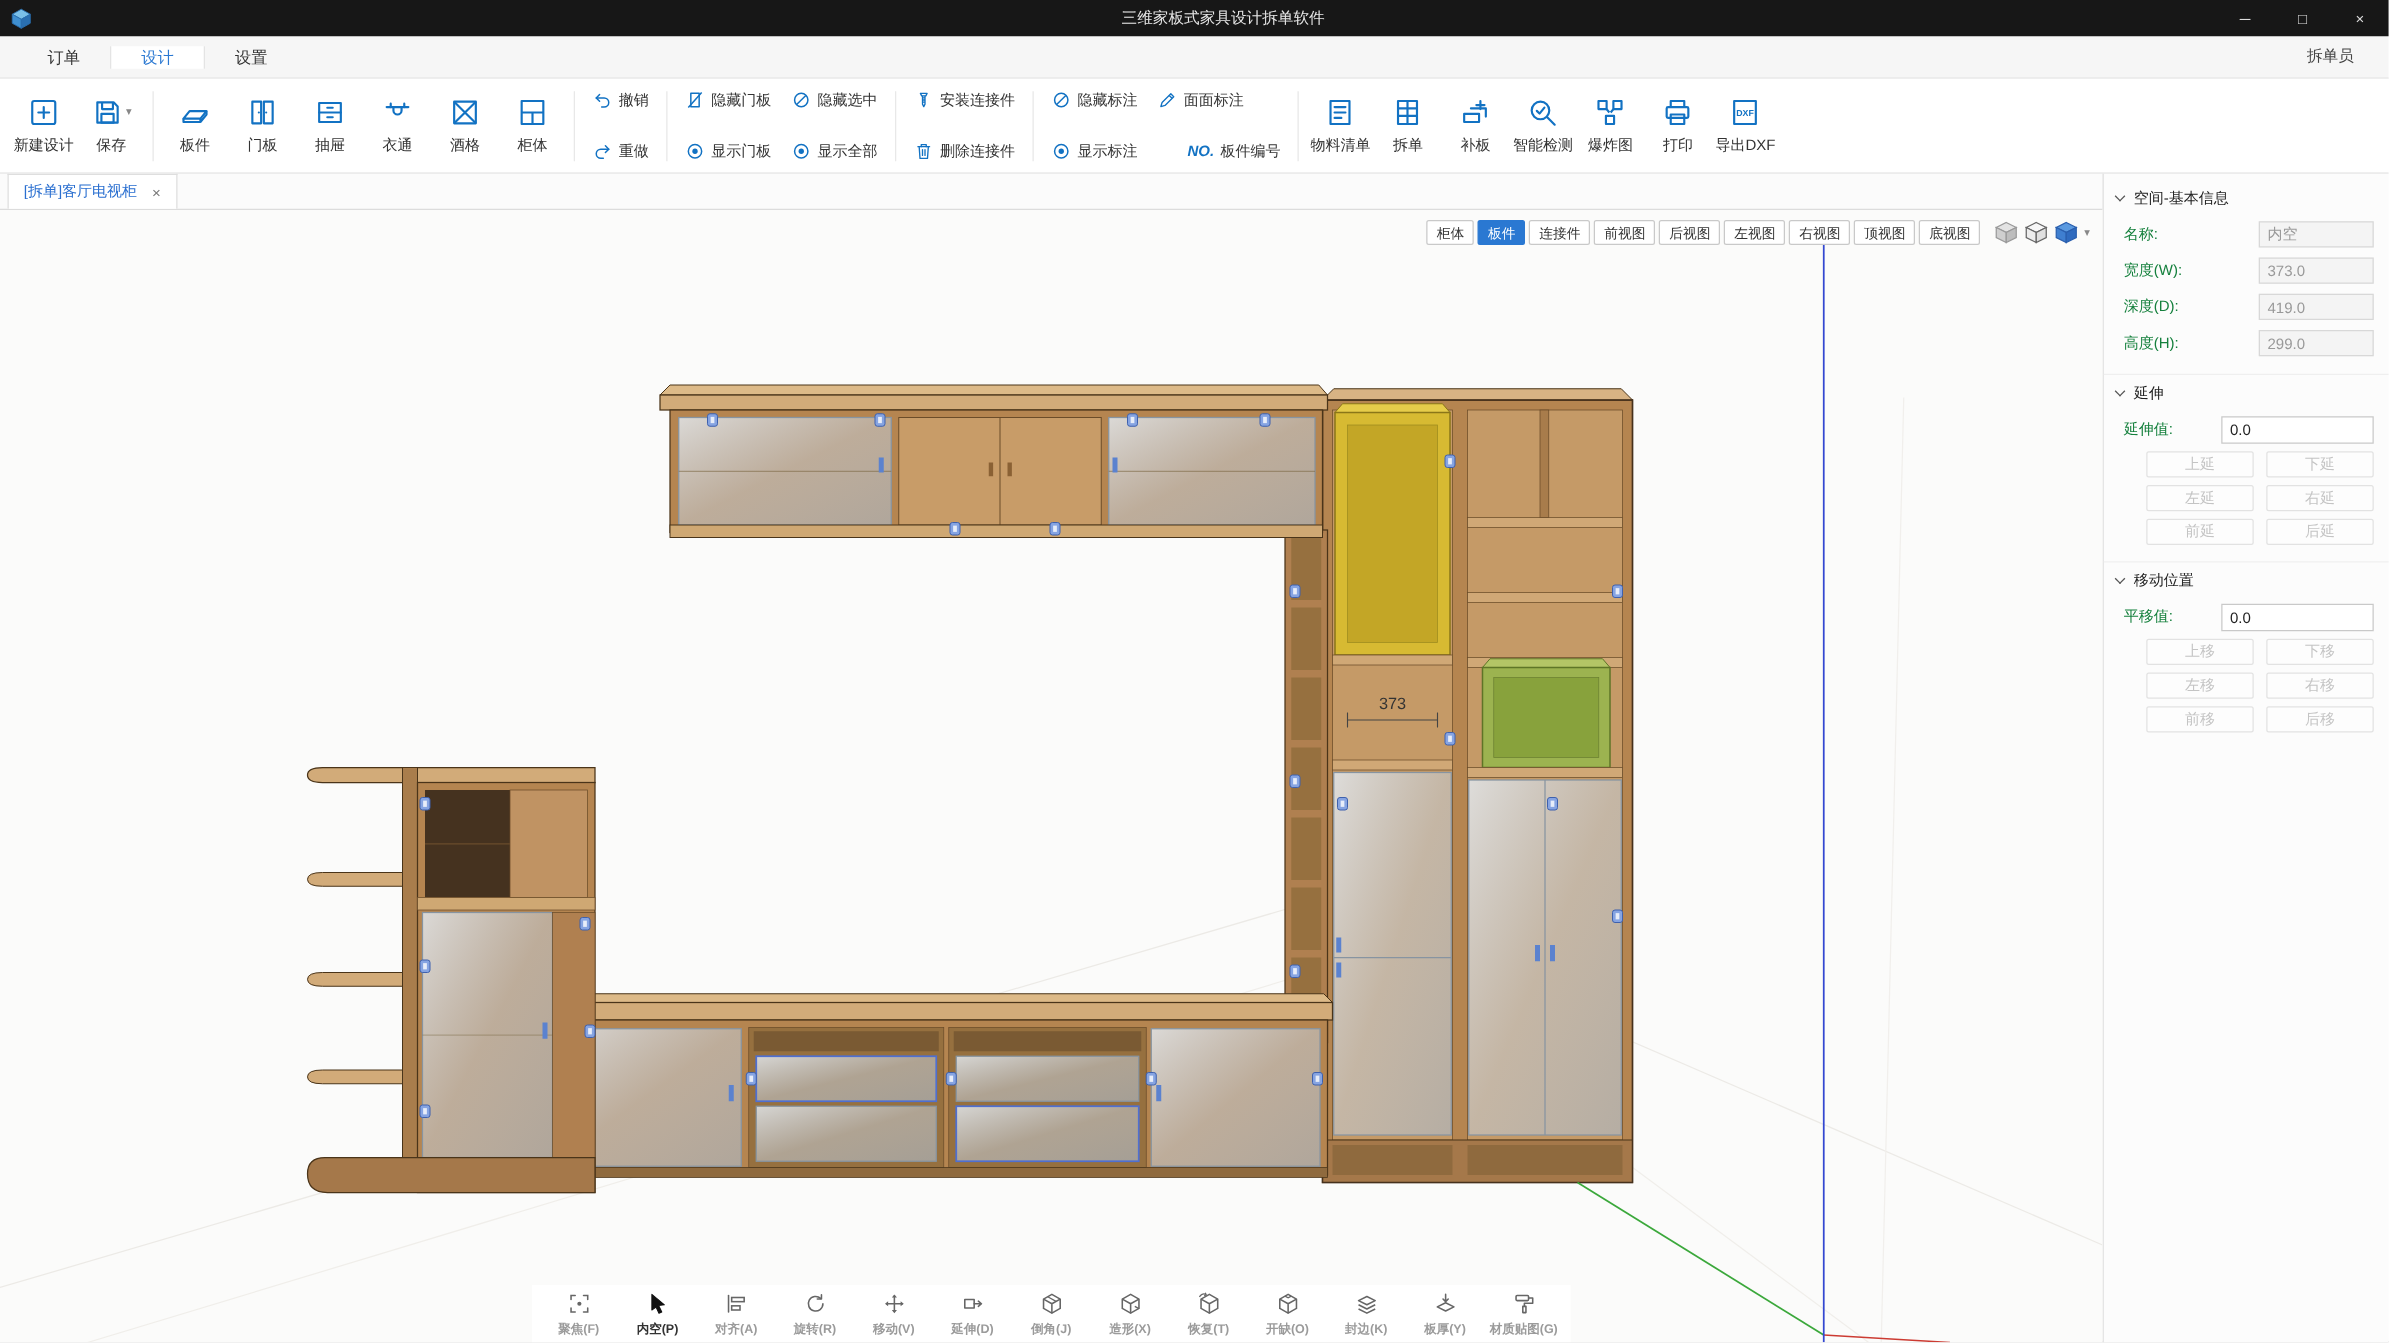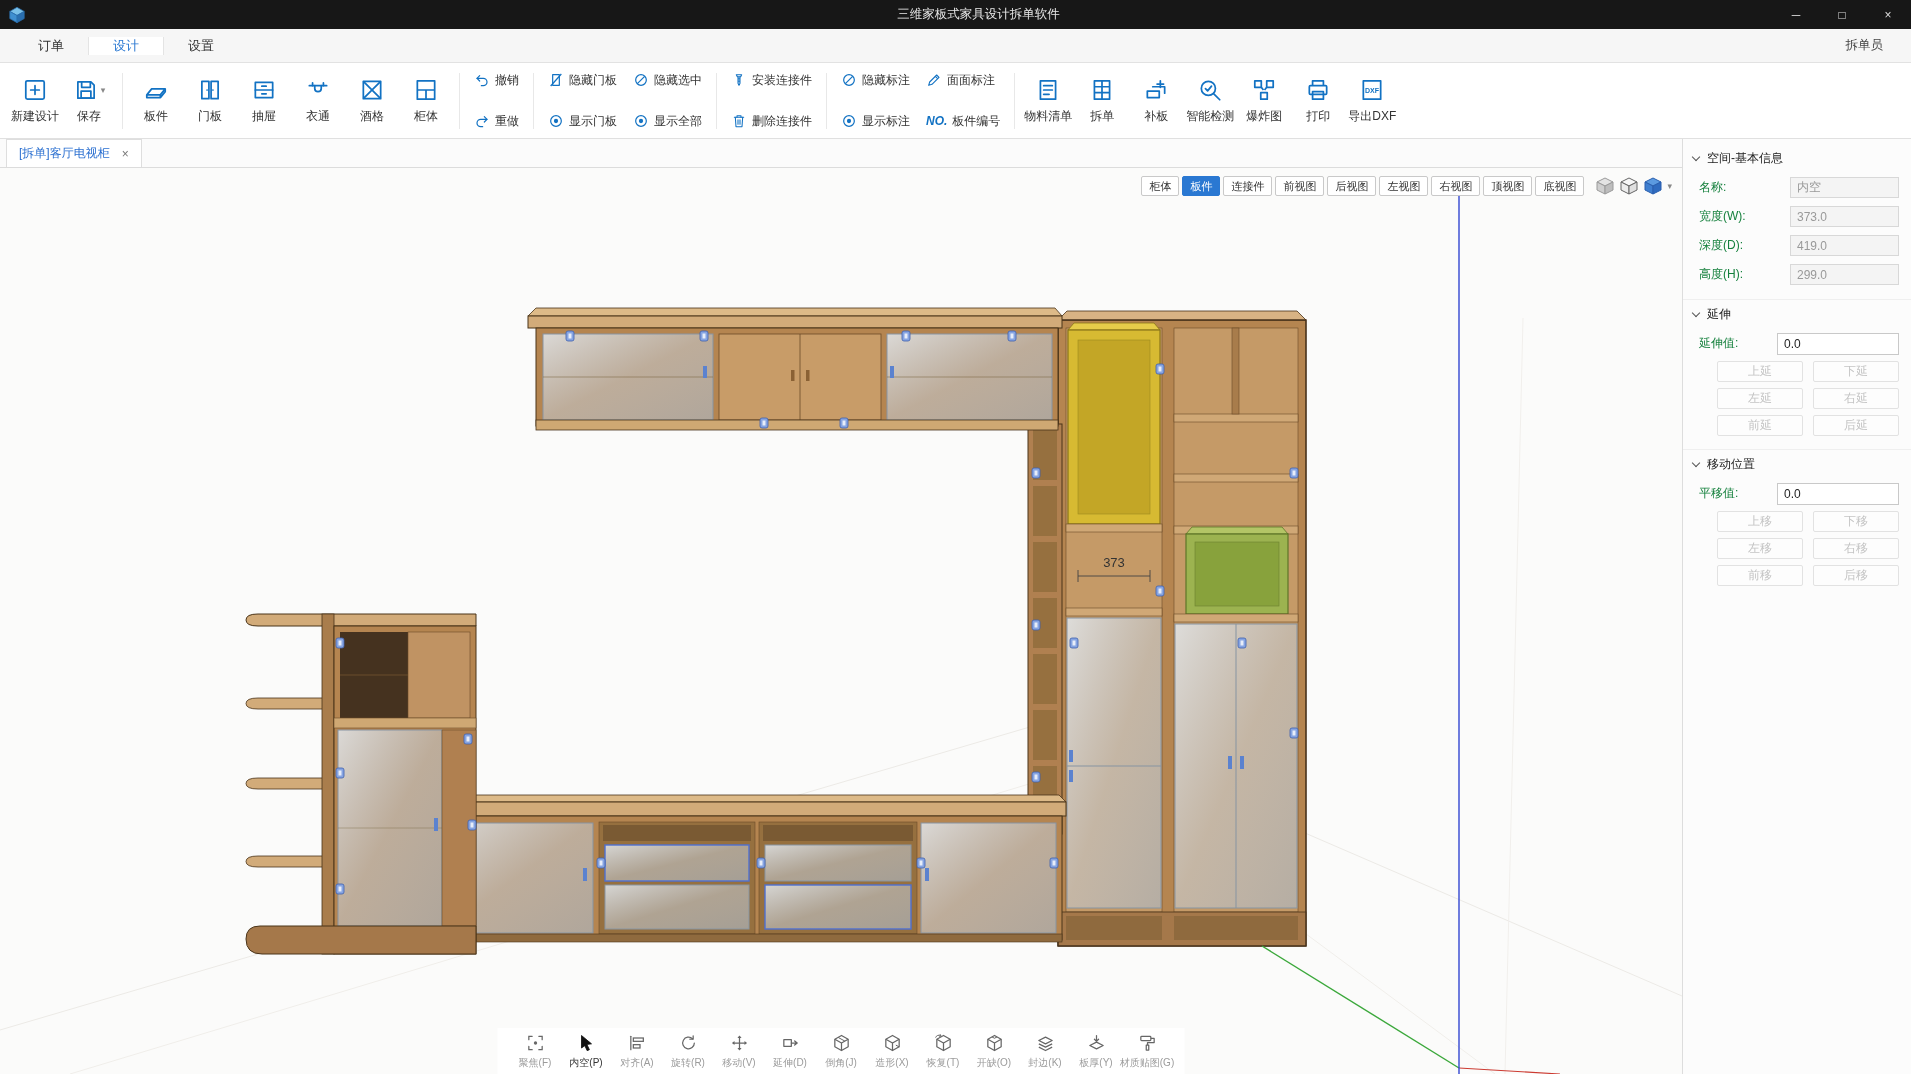--- a/index.html
+++ b/index.html
@@ -24,54 +24,54 @@
   .toolbar { height:76px; background:#fff; border-bottom:1px solid #e0e0e0; display:flex; align-items:center; padding:0 8px; flex:none; }
   .big-btn { min-width:54px; height:70px; display:flex; flex-direction:column; align-items:center; justify-content:center; gap:5px; font-size:12px; color:#333; padding:0 3px; cursor:default; }
   .big-btn .lbl { white-space:nowrap; }
   .iconwrap { display:flex; align-items:center; gap:2px; }
   .dd { font-size:9px; color:#888; }
   .icL { width:26px; height:26px; color:#1272c3; }
   .icS { width:16px; height:16px; color:#1272c3; flex:none; }
   .tsep { width:1px; height:56px; background:#e8e8e8; margin:0 6px; flex:none; }
   .small-col { display:flex; flex-direction:column; gap:20px; margin:0 8px; }
   .small-item { display:flex; align-items:center; gap:5px; font-size:12px; color:#333; height:21px; white-space:nowrap; cursor:default; }
-  .no-ic { color:#1272c3; font-weight:bold; font-style:italic; font-size:12px; }
+  .no-ic { color:#1272c3; font-weight:bold; font-style:italic; font-size:12px;margin-left:24px; }
 
   
   .doc-tabs { height:29px; background:#fbfbfb; border-bottom:1px solid #dcdcdc; display:flex; align-items:flex-end; flex:none; }
   .doc-tab { height:28px; display:flex; align-items:center; gap:12px; padding:0 12px; background:#fff; border:1px solid #dedede; border-bottom:none; margin-left:6px; font-size:12px; color:#2a6fd0; }
   .doc-close { color:#777; font-size:12px; cursor:default; }
 
   
   .content { display:flex; height:935px; flex:none; }
   .left-col { width:1682px; display:flex; flex-direction:column; }
   .viewport { position:relative; width:1682px; height:906px; background:#fbfbfa; overflow:hidden; }
   .scene { position:absolute; left:0; top:0; display:block; }
 
   .view-btns { position:absolute; top:8px; right:10px; display:flex; align-items:center; gap:3px; z-index:5; }
   .vbtn { height:20px; padding:0 7px; font-size:11px; background:#fff; border:1px solid #c9c9c9; color:#333; border-radius:2px; display:flex; align-items:center; cursor:default; }
   .vbtn.active { background:#2a78d2; border-color:#2a78d2; color:#fff; }
   .cube-btns { display:flex; align-items:center; gap:4px; margin-left:8px; }
   .cube-ic { width:20px; height:20px; display:block; }
 
-  .bottom-bar { position:absolute; left:50%; transform:translateX(-50%); bottom:0; background:#fff; display:flex; padding:5px 14px 4px; gap:4px; z-index:5; }
+  .bottom-bar { position:absolute; left:50%; transform:translateX(-50%); bottom:0; background:#fff; display:flex; padding:5px 14px 4px; gap:16px; z-index:5;font-weight:bold; }
   .btool { width:47px; display:flex; flex-direction:column; align-items:center; gap:3px; cursor:default; }
   .blbl { font-size:10px; color:#9b9b9b; white-space:nowrap; }
   .btool.active .blbl { color:#333; }
   .bic { width:20px; height:20px; color:#666; }
   .btool.active .bic { color:#111; }
 
   
   .right-panel { width:229px; background:#fcfcfc; border-left:1px solid #ddd; font-size:12px; padding-top:4px; }
   .sec-hd { display:flex; align-items:center; gap:8px; height:30px; padding-left:10px; color:#222; }
   .sec-hd.bordered { border-top:1px solid #efefef; margin-top:10px; }
   .chev { width:6px; height:6px; border-right:1.3px solid #555; border-bottom:1.3px solid #555; transform:rotate(45deg); margin-top:-3px; flex:none; }
   .prow { display:flex; align-items:center; height:29px; padding:0 12px 0 16px; }
   .plbl { color:#15803d; flex:1; }
-  .pinput { width:109px; height:21px; border:1px solid #d8d8d8; background:#f4f4f4; color:#999; font-size:12px; padding:0 6px; font-family:inherit; }
+  .pinput { width:92px; height:21px; border:1px solid #d8d8d8; background:#f4f4f4; color:#999; font-size:12px; padding:0 6px; font-family:inherit; }
   .pinput.editable { width:122px; height:22px; background:#fff; color:#222; border-color:#c9c9c9; }
   .btn-row { display:flex; justify-content:flex-end; gap:10px; padding:3px 12px; }
   .pbtn { width:86px; height:21px; background:#fdfdfd; border:1px solid #e2e2e2; color:#c4c4c4; font-size:12px; border-radius:2px; cursor:default; }
 </style>
 </head>
 <body>
 
 <svg width="0" height="0" style="position:absolute" aria-hidden="true">
   <defs>
     <symbol id="i-new" viewBox="0 0 24 24" fill="none" stroke="currentColor" stroke-width="1.6" stroke-linecap="round" stroke-linejoin="round">

